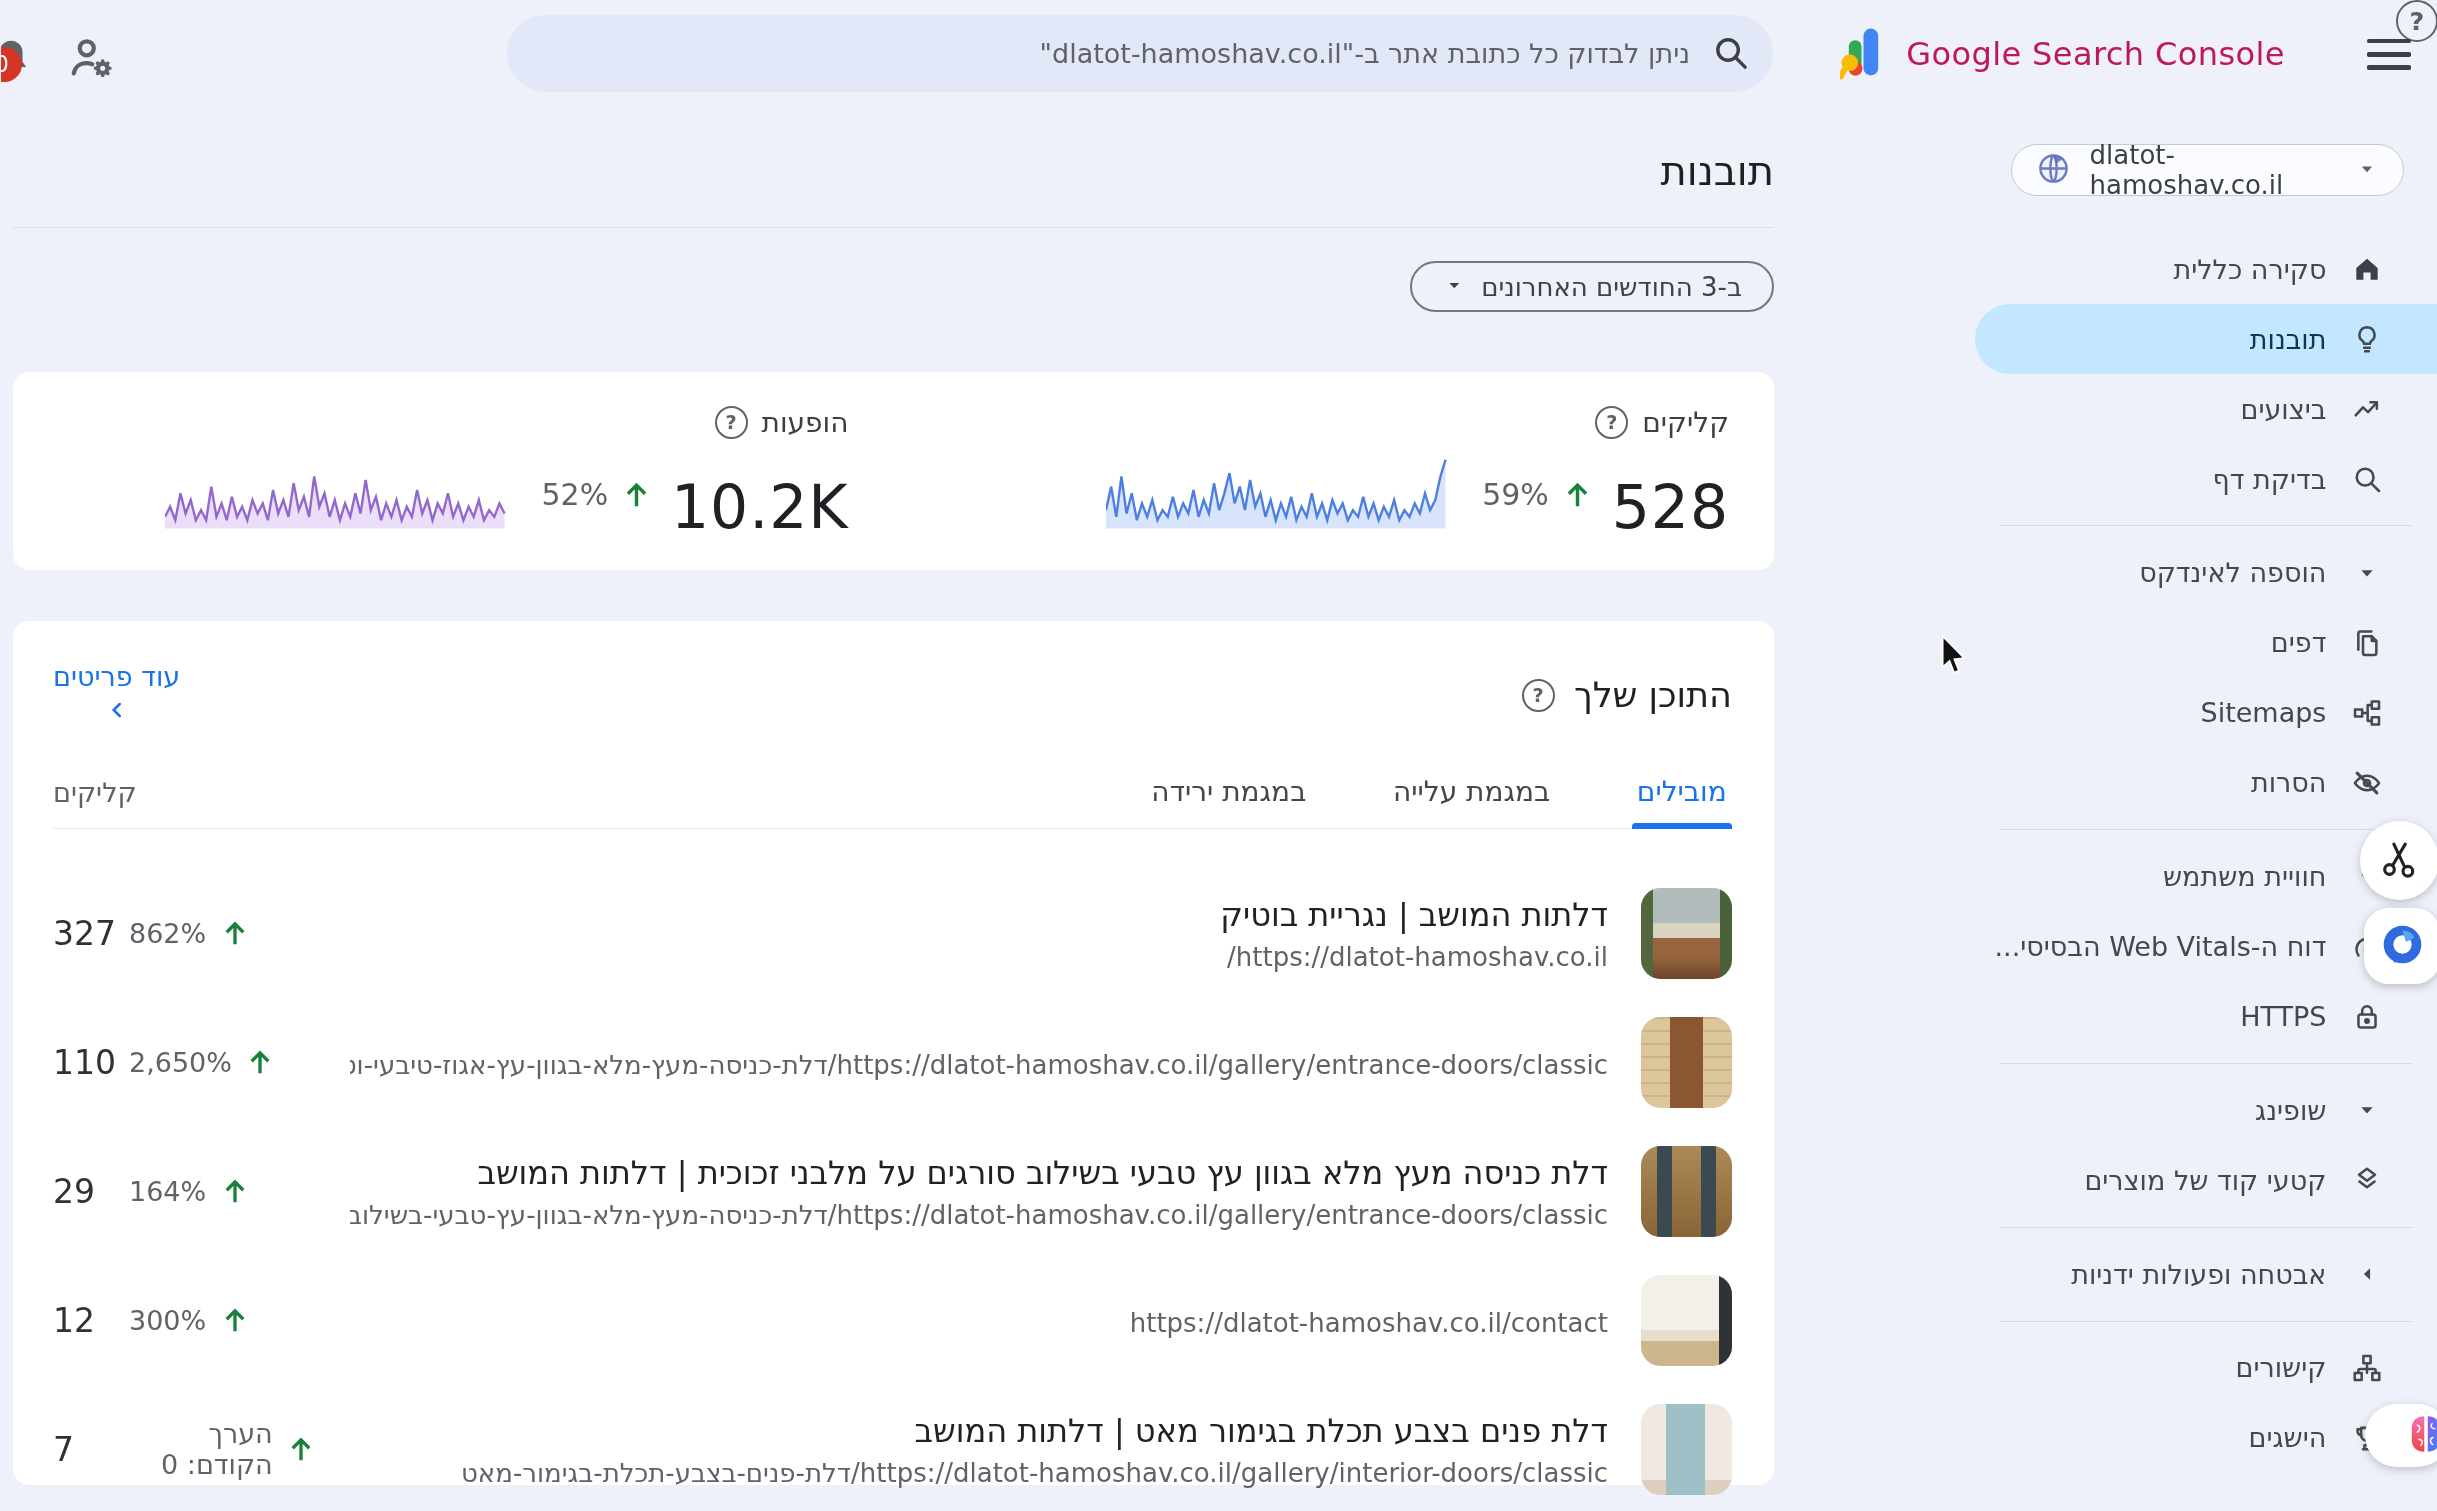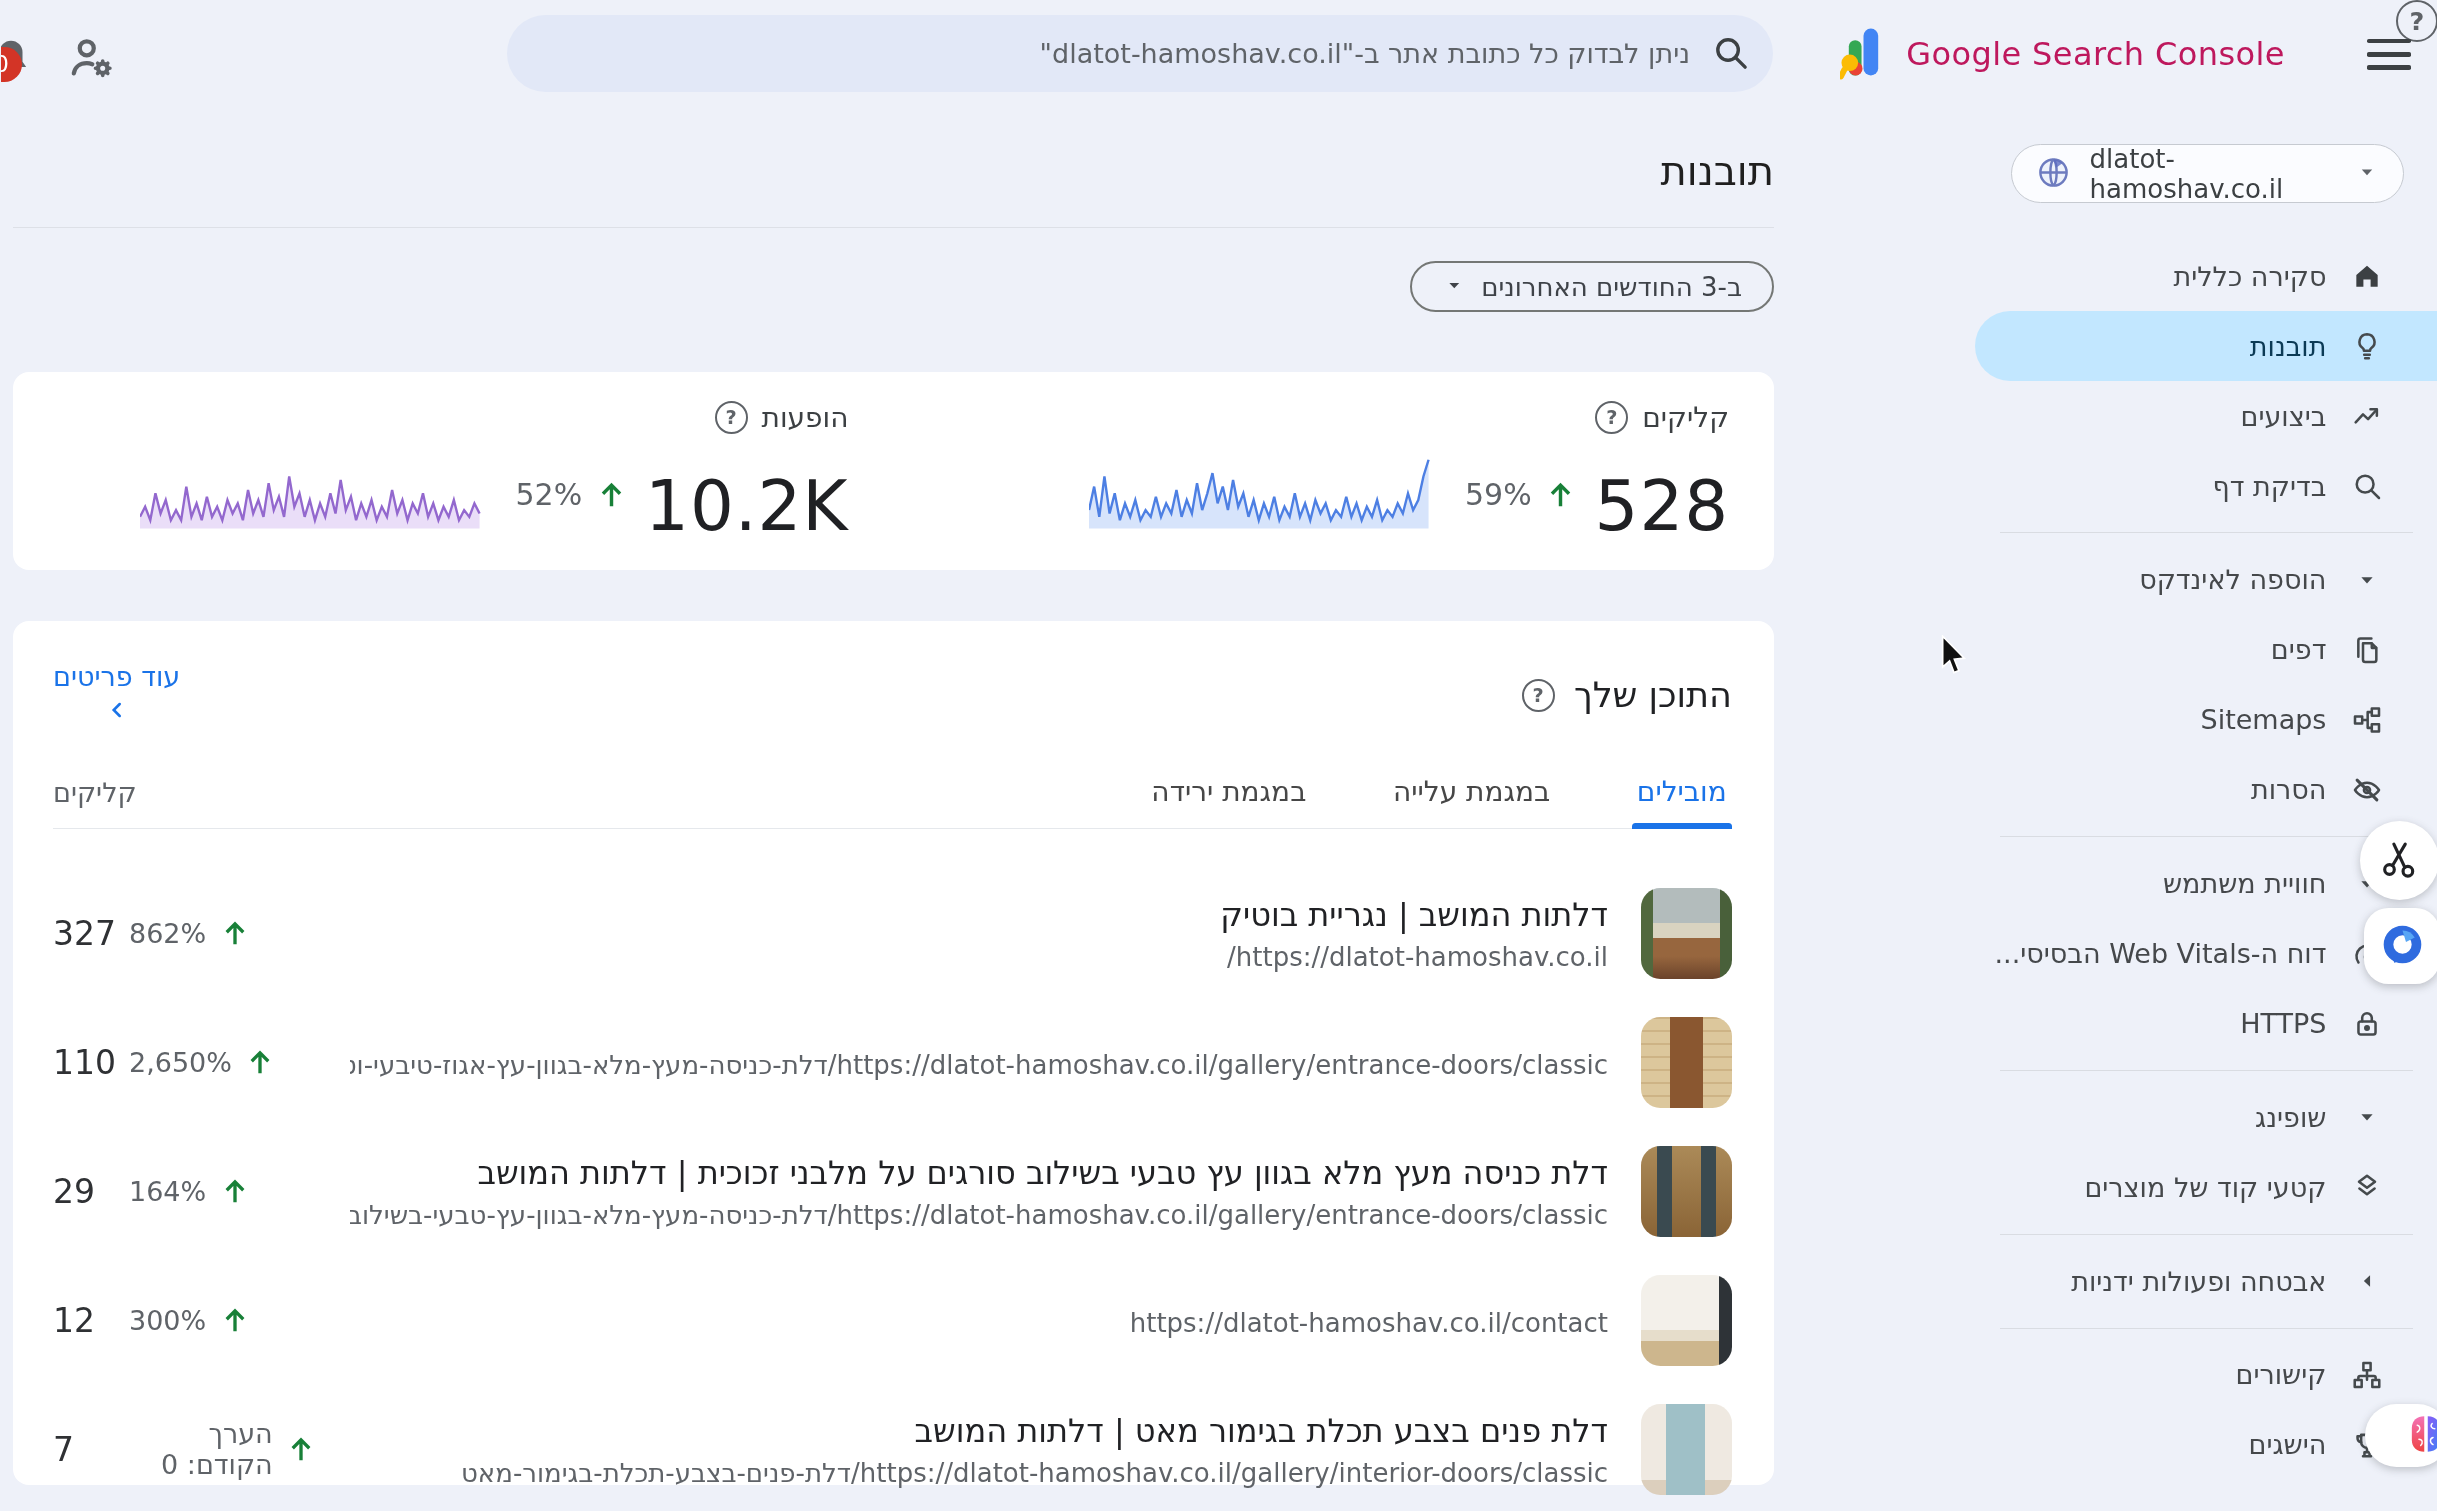--- a/index.html
+++ b/index.html
@@ -42,21 +42,21 @@
   .brand svg { width:47px; height:58px; }
   .brand-text { font-size:32px; color:#be185d; letter-spacing:0.4px; white-space:nowrap; }
   .hamburger { position:absolute; left:2367px; top:39px; width:44px; cursor:pointer; }
   .hamburger div { height:4.4px; background:#3c4043; border-radius:1.8px; margin-bottom:8.8px; }
   
   .app { display:flex; padding-top:106px; }
   .sidebar { width:463px; flex:0 0 463px; }
   .main { width:1761px; margin-right:201px; }
   
   .property-pill {
-    margin:38px 34px 0 36px; height:59px; border:1.8px solid #c6cad1; border-radius:30px;
+    margin:38px 34px 0 36px; height:52px; border:1.8px solid #c6cad1; border-radius:30px;
     background:#fbfcff; display:flex; direction:ltr; align-items:center; padding:0 23px; gap:17.6px;
   }
   .property-pill svg { width:37px; height:37px; }
   .property-label { font-size:26px; color:#3c4043; direction:ltr; }
   .property-caret { margin-left:auto; color:#5f6368; }
   .property-caret svg { width:26px; height:26px; }
   .sidebar-nav { margin-top:38px; }
   .nav-row { display:flex; align-items:center; height:70px; padding-right:55px; gap:24.6px; cursor:pointer; }
   .nav-row.active { background:#c2e7ff; border-radius:35px 0 0 35px; }
   .nav-row.active .nav-label { color:#0b3a55; }
@@ -80,21 +80,21 @@
   .metrics-card { margin-top:60px; height:198px; display:flex; }
   .metric { flex:1; display:flex; flex-direction:column; justify-content:center; align-items:flex-start; padding-right:45px; }
   .metric-head { display:flex; align-items:center; gap:14px; margin-bottom:14px; }
   .metric-label { font-size:28px; color:#3c4043; }
   .q-circle {
     width:33px; height:33px; border:2.2px solid #5f6368; border-radius:50%;
     display:flex; align-items:center; justify-content:center; color:#5f6368;
     font-size:19.3px; font-weight:bold;
   }
   .metric-valrow { display:flex; align-items:center; }
-  .metric-value { font-size:69px; color:#202124; line-height:1; letter-spacing:0.9px;margin-top:24px; }
+  .metric-value { font-size:60px; color:#202124; line-height:1; letter-spacing:0.9px;margin-top:24px; }
   .metric-arrow { margin:0 17.6px 0 12.3px; display:flex; }
   .metric-arrow svg { width:33px; height:33px; }
   .metric-change { font-size:30px; color:#5f6368; direction:ltr; }
   .sparkline { margin-right:33px; width:343px; height:84px; }
   
   .content-card { margin-top:51px; height:864px; padding:40px 42px 0 40px; }
   .content-head { display:flex; align-items:center; }
   .content-title { font-size:35px; color:#202124; }
   .content-head .q-circle { margin-right:19.3px; }
   .more-link { margin-right:auto; display:flex; align-items:center; gap:5.3px; color:#1a73e8; font-size:27px; cursor:pointer;flex-direction:column; }

